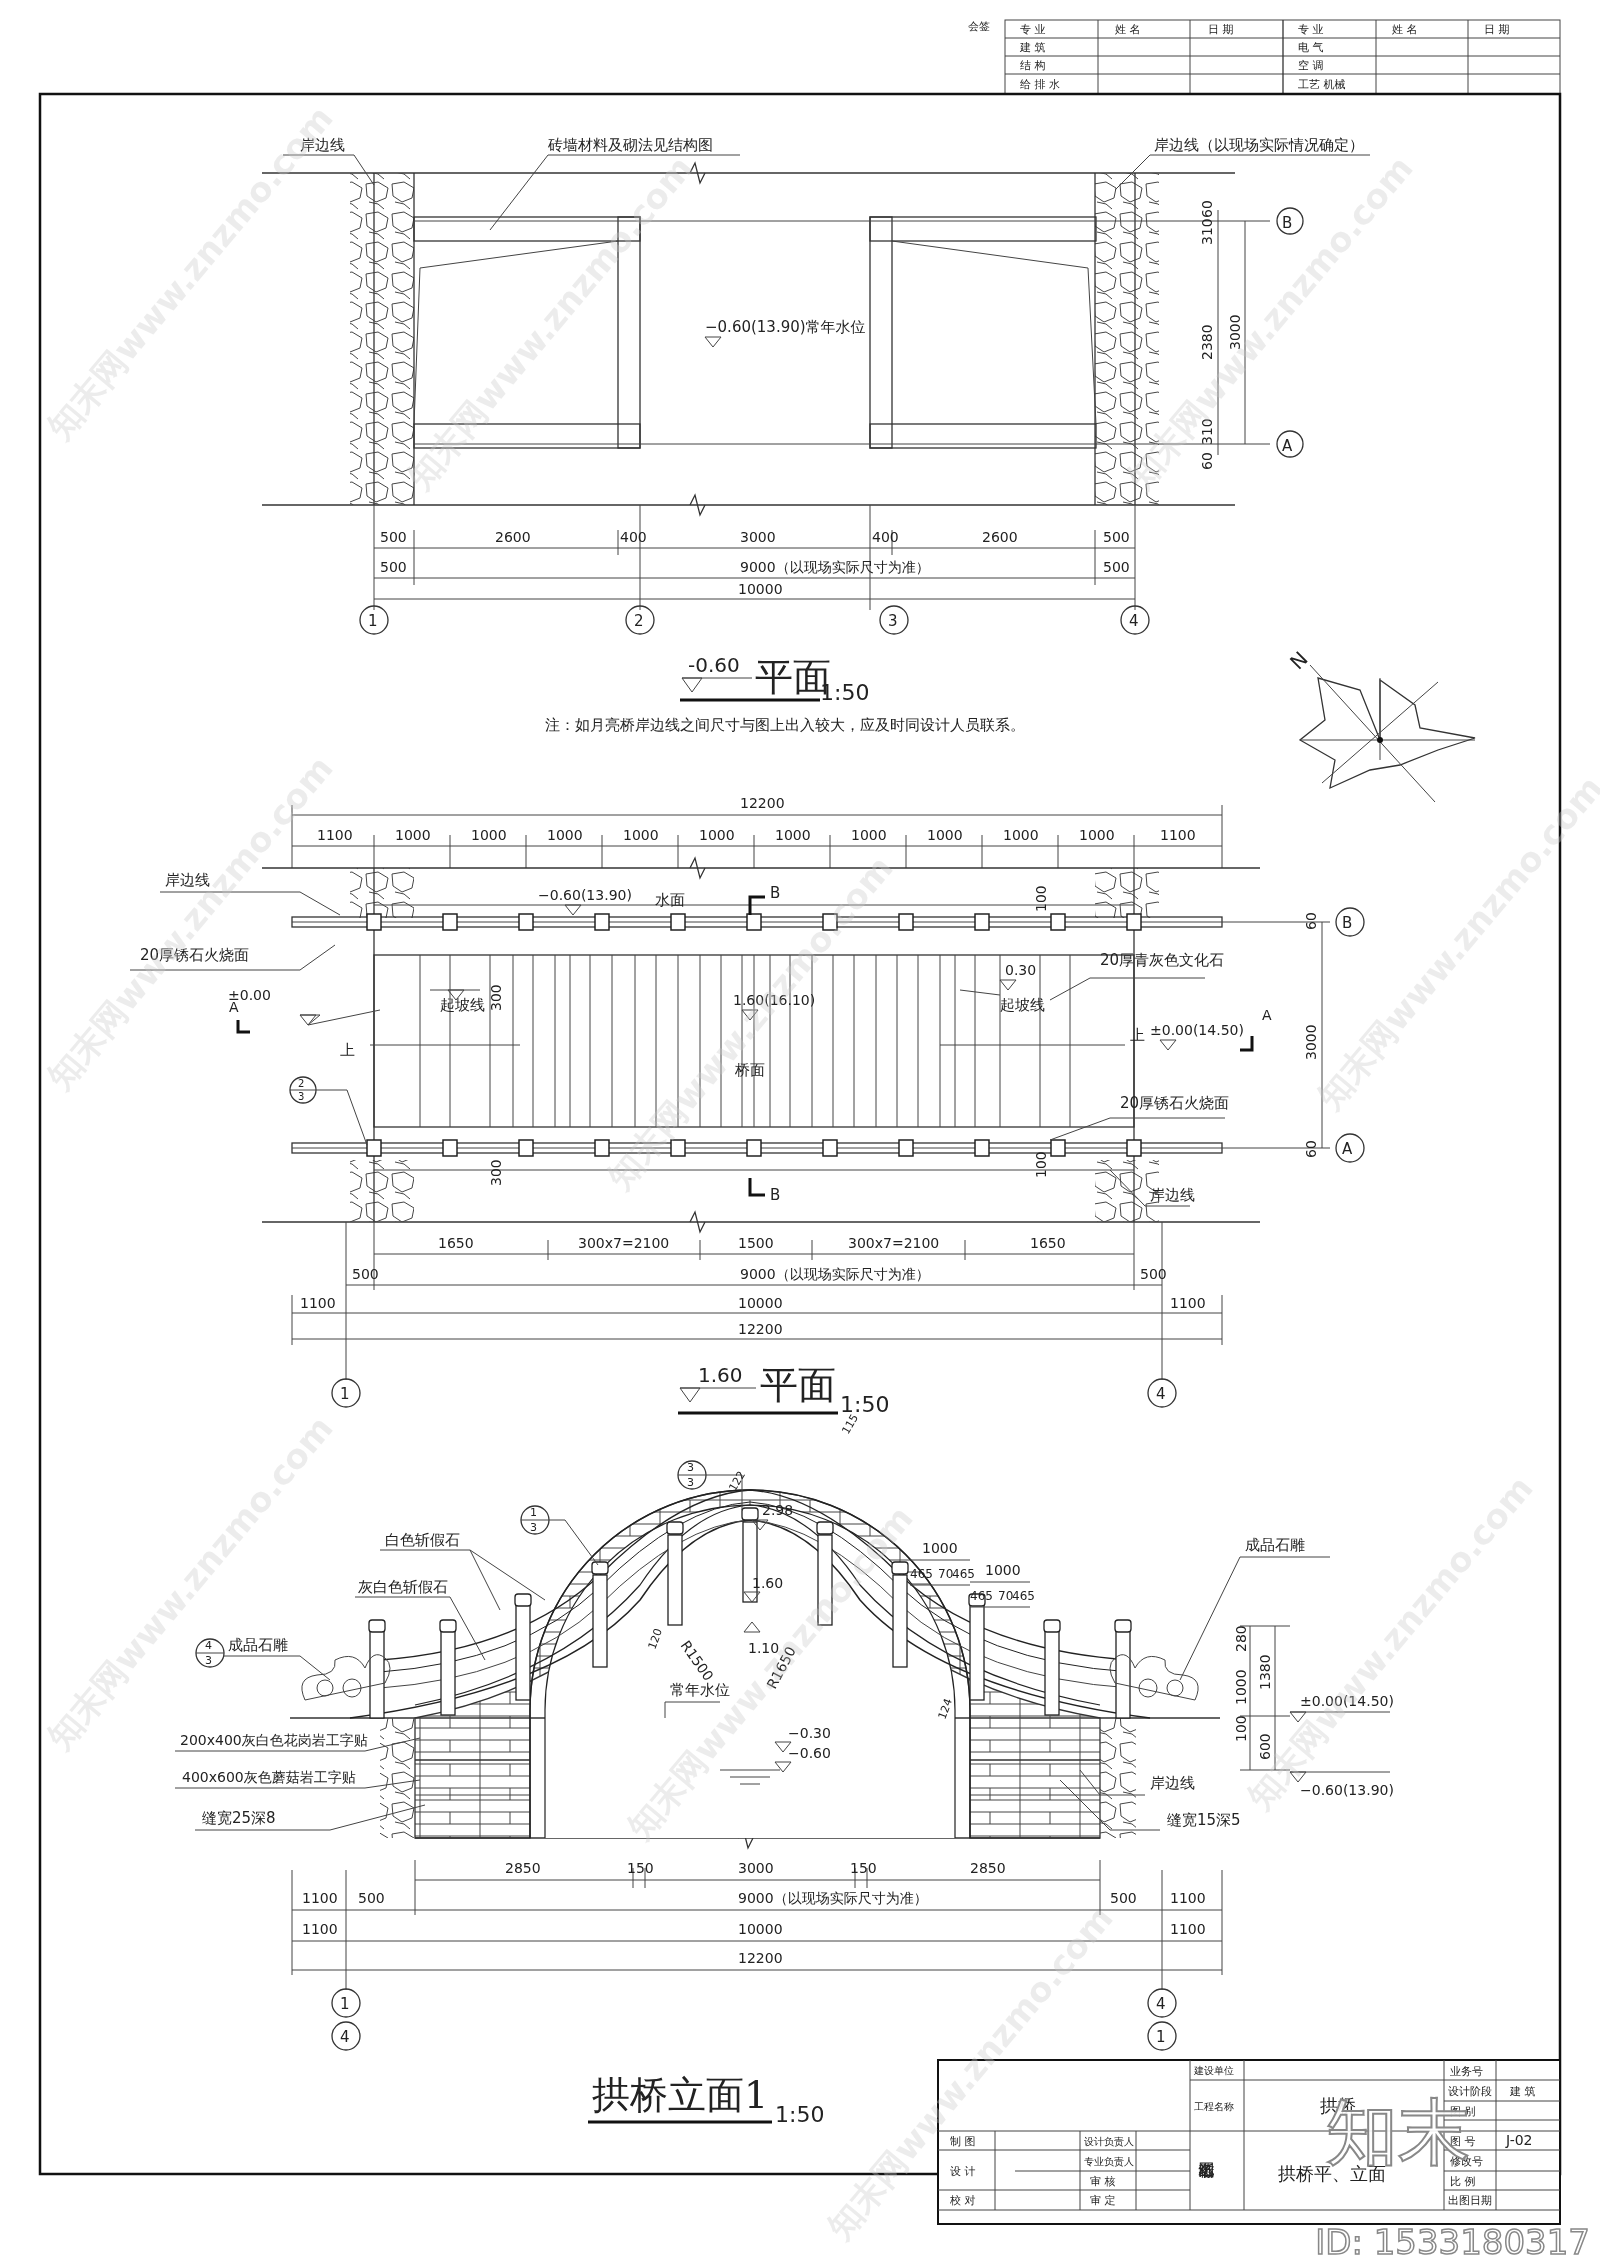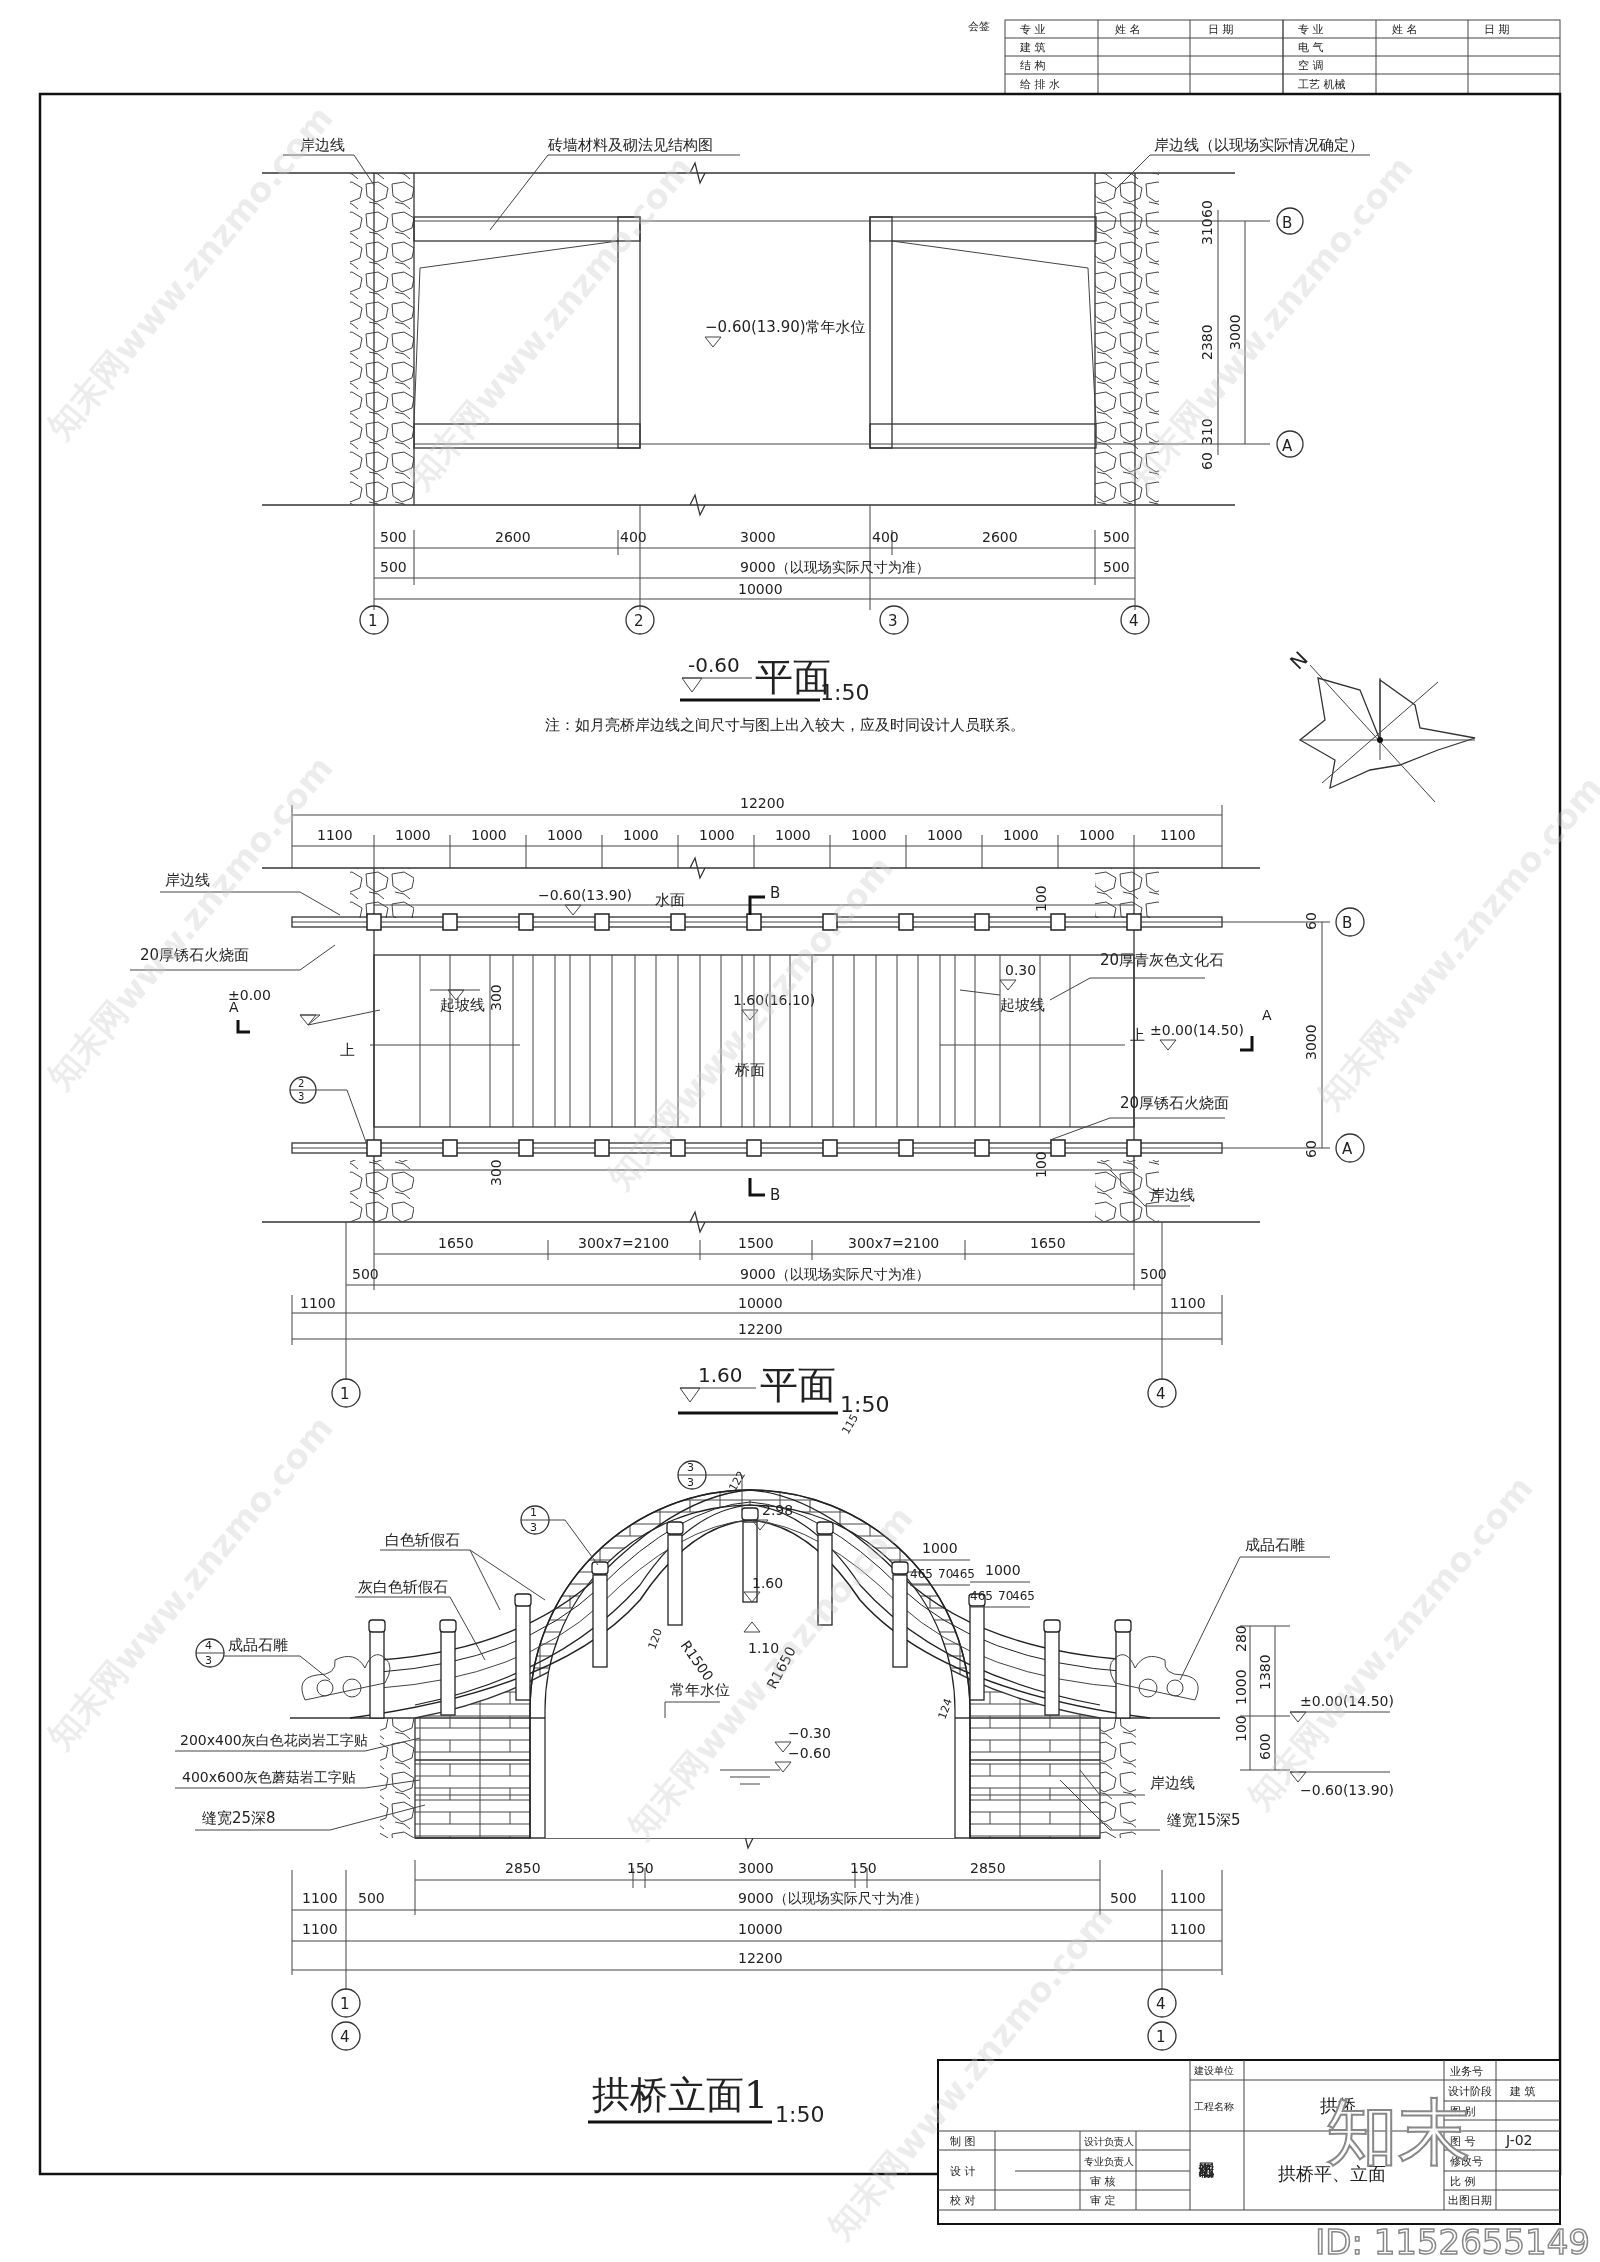--- a/index.html
+++ b/index.html
@@ -625,13 +625,13 @@
 <div class="wm" style="left:340px;top:300px;">知末网www.znzmo.com</div>
 <div class="wm" style="left:1060px;top:300px;">知末网www.znzmo.com</div>
 <div class="wm" style="left:-20px;top:900px;">知末网www.znzmo.com</div>
 <div class="wm" style="left:540px;top:1000px;">知末网www.znzmo.com</div>
 <div class="wm" style="left:1250px;top:920px;">知末网www.znzmo.com</div>
 <div class="wm" style="left:-20px;top:1560px;">知末网www.znzmo.com</div>
 <div class="wm" style="left:560px;top:1650px;">知末网www.znzmo.com</div>
 <div class="wm" style="left:1180px;top:1620px;">知末网www.znzmo.com</div>
 <div class="wm" style="left:760px;top:2050px;">知末网www.znzmo.com</div>
 <div class="logo">知末</div>
-<div class="id">ID: 1152655149</div>
+<div class="id">ID: 1533180317</div>
 
 </body></html>

